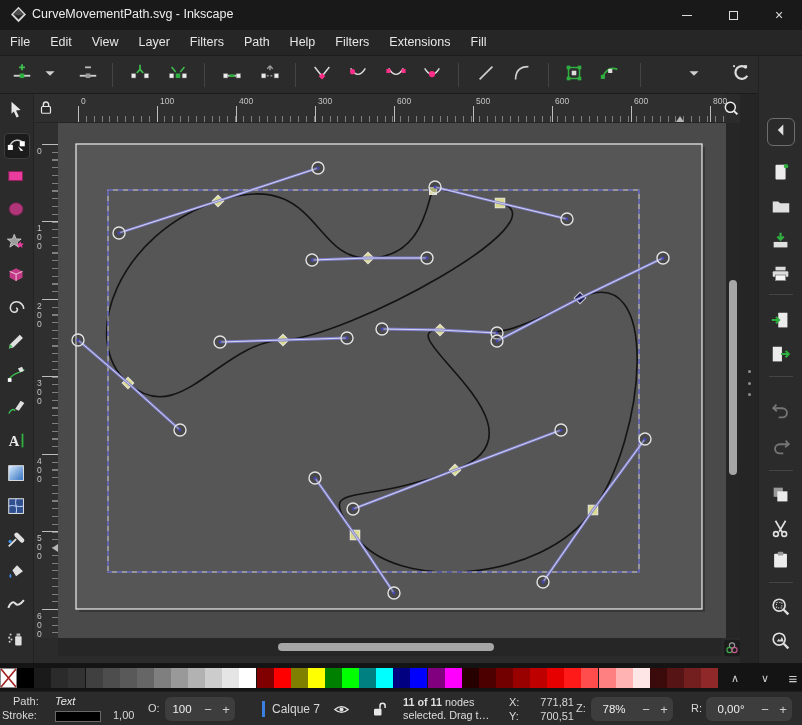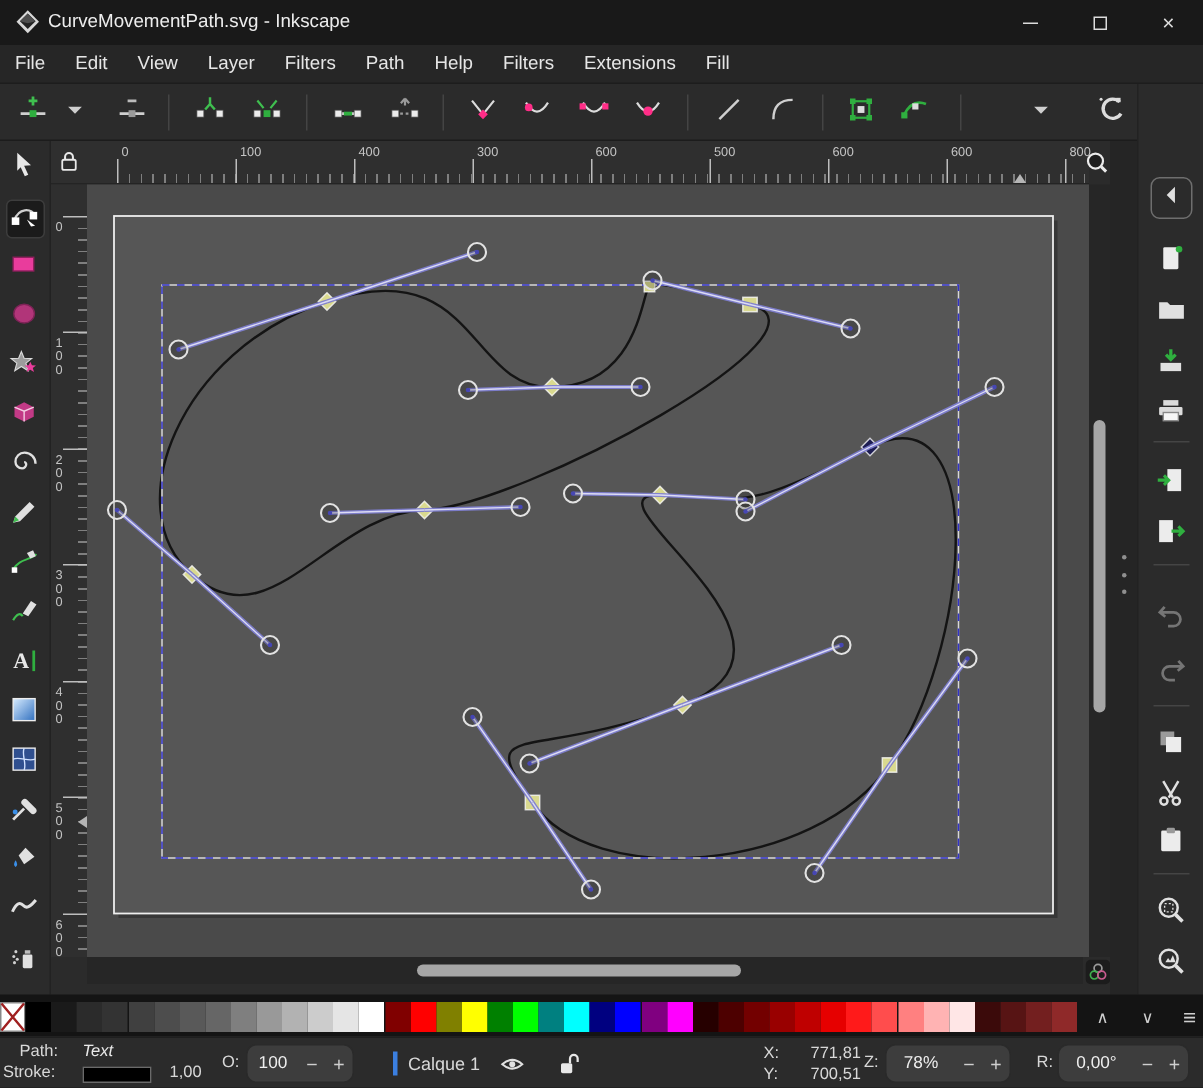--- a/index.html
+++ b/index.html
@@ -680,34 +680,38 @@
     <span class="slabel" style="left:113px;top:17px">1,00</span>
 
     <span class="slabel" style="left:148px;top:10px">O:</span>
     <div class="spinner" style="left:164px;width:72px">
       <span class="val">100</span>
       <span class="sbtn">−</span>
       <span class="sbtn">+</span>
     </div>
 
     <div id="layer-indicator"></div>
-    <span class="slabel" style="left:272px;top:10px;font-size:12px">Calque 1</span>
+    <span class="slabel" style="left:272px;top:10px;font-size:12px">Calque 7</span>
     <div class="sicon" style="left:331px">
       <svg viewBox="0 0 20 18" width="17" height="15">
           <path d="M2 9 Q10 2 18 9 Q10 16 2 9z" fill="none" stroke="#e0e0e0" stroke-width="1.6"></path>
           <circle cx="10" cy="9" r="2.4" fill="#e0e0e0"></circle>
         </svg>
     </div>
     <div class="sicon" style="left:370px">
       <svg viewBox="0 0 24 22" width="18" height="17">
           <rect x="4" y="10" width="10" height="9" rx="1.5" fill="#e8e8e8"></rect>
           <path d="M12 10 V6 a3.4 3.4 0 0 1 6.8 0 V9" stroke="#e8e8e8" stroke-width="2" fill="none"></path>
         </svg>
     </div>
 
+    <div style="position:absolute;left:403px;top:4px;width:100px;line-height:13px;font-size:10.8px">
+      <div><b>11 of 11</b><span> nodes</span></div>
+      <div>selected. Drag t…</div>
+    </div>
 
     <span class="slabel" style="left:509px;top:4px">X:</span>
     <span class="slabel" style="left:530px;top:4px;width:44px;text-align:right;display:inline-block">771,81</span>
     <span class="slabel" style="left:509px;top:18px">Y:</span>
     <span class="slabel" style="left:530px;top:18px;width:44px;text-align:right;display:inline-block">700,51</span>
 
     <span class="slabel" style="left:576px;top:10px">Z:</span>
     <div class="spinner" style="left:590px;width:84px">
       <span class="val">78%</span>
       <span class="sbtn">−</span>

